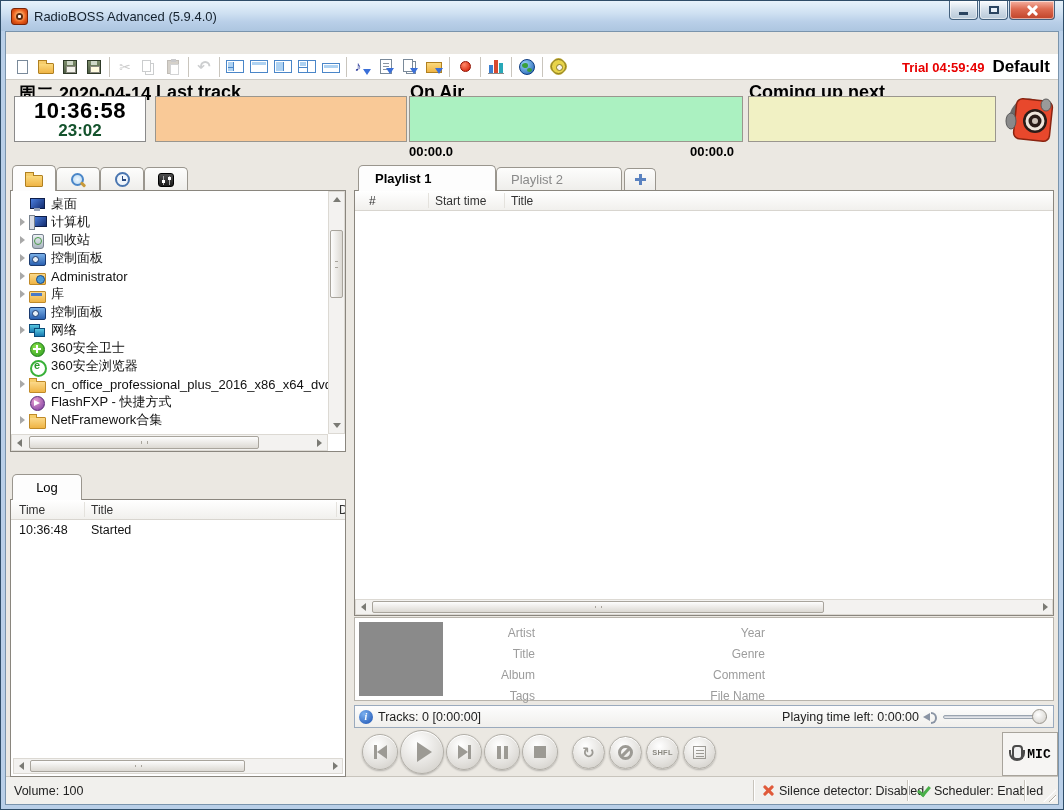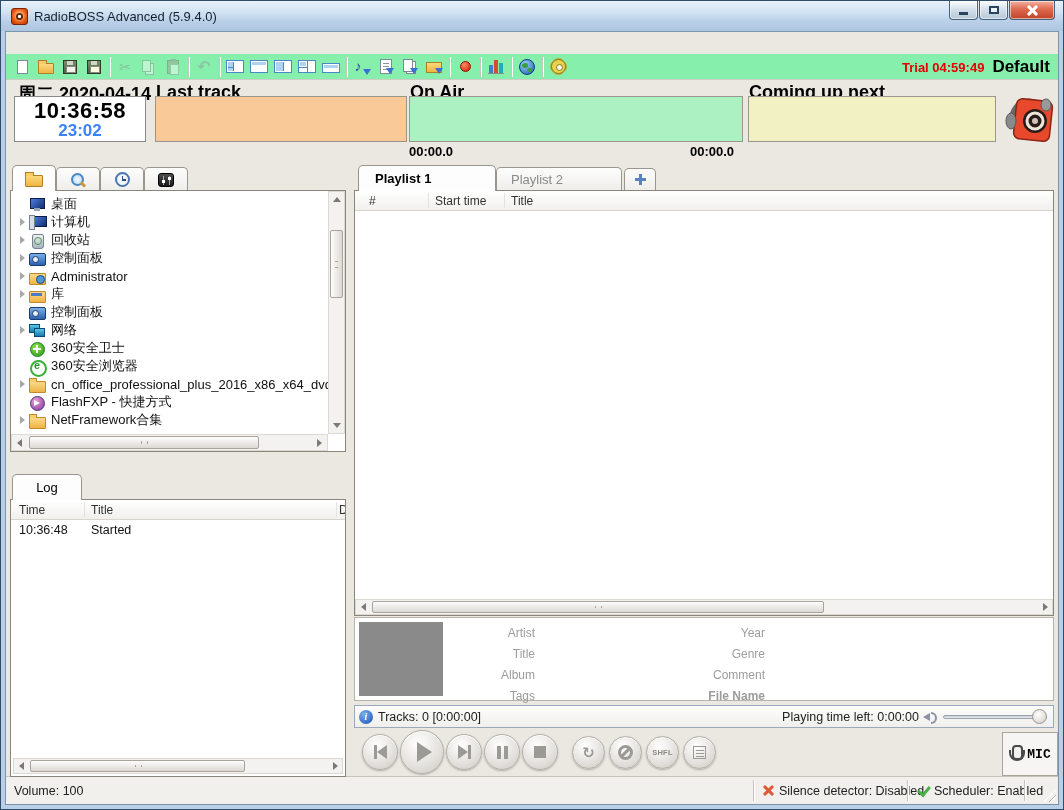--- a/index.html
+++ b/index.html
@@ -34,21 +34,21 @@
   #menubar { position:absolute; left:0; right:0; top:0; height:22px; background:#f2f1ef;
     border-bottom:1px solid #dddad4; display:flex; align-items:center; font-size:13px; color:#1a1a1a; }
   .menu-item { padding:3px 10px; cursor:default; }
   #menu-user { position:absolute; right:8px; display:flex; align-items:center; gap:4px; }
   .user-card { width:14px; height:11px; background:#fff; border:1px solid #8a94a0; position:relative; }
   .user-card::before { content:""; position:absolute; left:1px; top:1px; width:4px; height:6px; background:#4a86c8; }
   .user-card::after { content:""; position:absolute; left:7px; top:2px; width:5px; height:1px; background:#9aa4ae;
     box-shadow:0 2px 0 #9aa4ae,0 4px 0 #9aa4ae; }
 
   
-  #toolbar { position:absolute; left:0; right:0; top:22px; height:26px; background:#86efac;
+  #toolbar { position:absolute; left:0; right:0; top:22px; height:26px; background:#ffffff;
     border-bottom:1px solid #cfccc5; display:flex; align-items:center; padding-left:4px; }
   .tb { width:24px; height:23px; display:flex; align-items:center; justify-content:center; position:relative; flex:none; }
   .sep { width:1px; height:20px; background:#c9c5bd; box-shadow:1px 0 0 #fff; margin:0 3px; flex:none; }
   .dis { opacity:.45; filter:grayscale(.7); }
   #trial-area { position:absolute; right:8px; top:0; height:26px; display:flex; align-items:center; gap:8px; }
   #trial-label { color:#e80000; font-weight:bold; font-size:13px; }
   #profile-label { color:#000; font-weight:bold; font-size:17px; }
 
   
   .ic-page { width:11px; height:14px; background:#fff; border:1px solid #7a8a9a; }
@@ -97,21 +97,21 @@
   .ic-gear { position:relative; width:15px; height:15px; border-radius:50%; background:#e8d44a; border:1px solid #8a7a20;
     box-shadow:0 -2px 0 -1px #bca832,0 2px 0 -1px #bca832,2px 0 0 -1px #bca832,-2px 0 0 -1px #bca832; }
   .ic-gear::before { content:""; position:absolute; left:4px; top:4px; width:5px; height:5px; border-radius:50%; background:#f8f6ee; border:1px solid #8a7a20; }
 
   
   #inforow { position:absolute; left:0; right:0; top:48px; height:80px; }
   .panel-label { position:absolute; top:2px; font-size:18px; font-weight:bold; color:#000; }
   .color-box { position:absolute; top:16px; height:46px; border:1px solid #9a968e; }
   #clock-box { left:8px; width:132px; background:#fff; border:1px solid #8a8a8a; text-align:center; padding-top:2px;}
   #clock-time { font-size:22px; font-weight:bold; color:#000; line-height:23px; letter-spacing:.5px;}
-  #clock-secondary { font-size:17px; font-weight:bold; color:#3b82f6; line-height:18px; }
+  #clock-secondary { font-size:17px; font-weight:bold; color:#14532d; line-height:18px; }
   .timer { position:absolute; top:64px; font-size:13px; font-weight:bold; color:#000; }
   #logo { position:absolute; left:996px; top:8px; }
 
   
   .tab { position:absolute; border:1px solid #9a968e; border-bottom:none; border-radius:5px 5px 0 0;
     background:linear-gradient(#fdfdfc,#eeedea); display:flex; align-items:center; justify-content:center; font-size:13px; }
   .tab.active { background:#fdfdfd; z-index:3; }
   .panel { position:absolute; background:#fff; border:1px solid #8a867e; z-index:2; }
 
   
@@ -553,21 +553,21 @@
 
     <div id="trackinfo">
       <div id="art-box"></div>
       <span class="meta-label" style="left:40px;top:8px;">Artist</span>
       <span class="meta-label" style="left:40px;top:29px;">Title</span>
       <span class="meta-label" style="left:40px;top:50px;">Album</span>
       <span class="meta-label" style="left:40px;top:71px;">Tags</span>
       <span class="meta-label" style="left:270px;top:8px;">Year</span>
       <span class="meta-label" style="left:270px;top:29px;">Genre</span>
       <span class="meta-label" style="left:270px;top:50px;">Comment</span>
-      <span class="meta-label" style="left:270px;top:71px;font-weight:bold;">File Name</span>
+      <span class="meta-label" style="left:270px;top:71px;">File Name</span>
     </div>
 
     <div id="transportbar">
       <span class="info-i">i</span>
       <span>Tracks: 0 [0:00:00]</span>
       <span style="flex:1;"></span>
       <span>Playing time left: 0:00:00</span>
       <span class="spk"></span>
       <div id="vol-slider">
         <div id="vol-track"></div>

